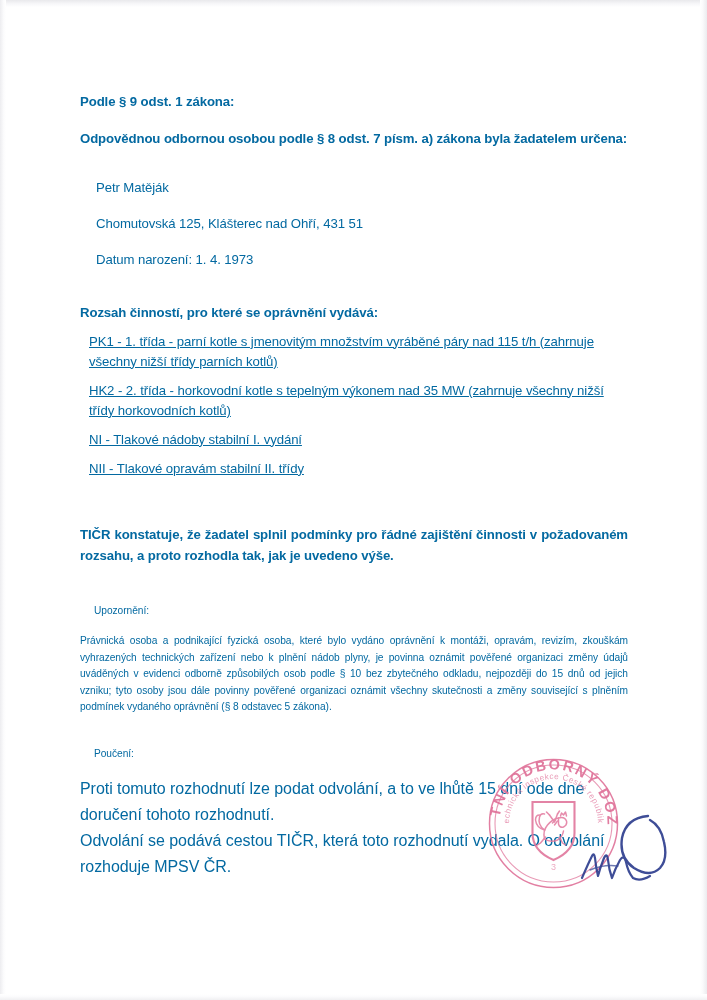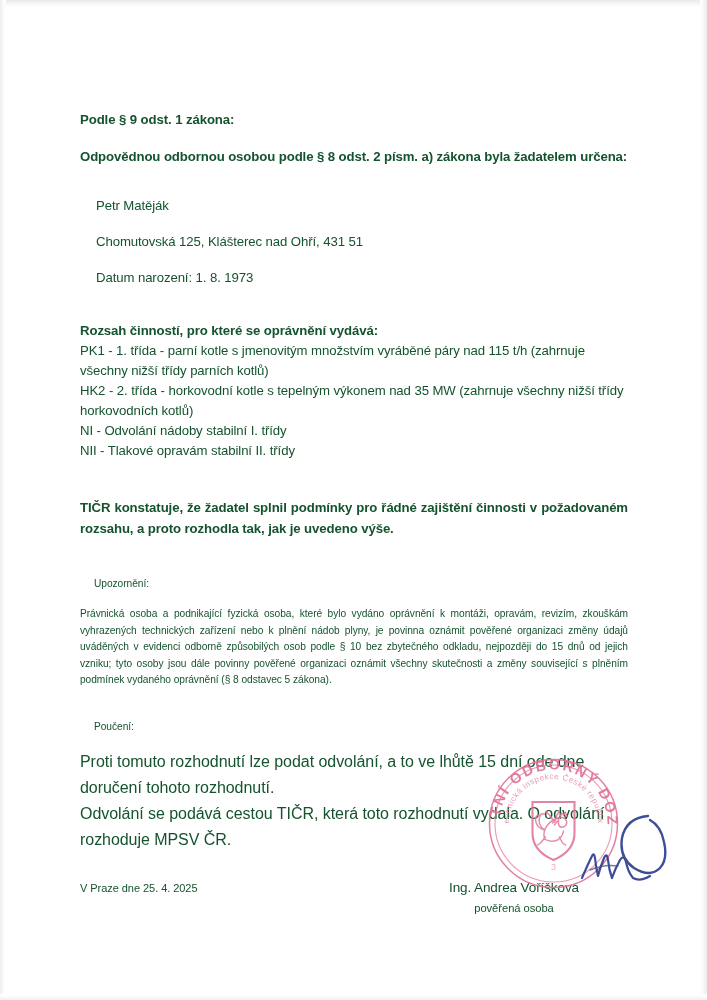--- a/index.html
+++ b/index.html
@@ -45,23 +45,23 @@
     position: absolute;
     bottom: 0; left: 0; right: 0;
     height: 6px;
     background: linear-gradient(to top, #f0f0f2 0%, #fcfcfd 60%, #ffffff 100%);
     pointer-events: none;
   }
 
   .content {
     position: absolute;
     left: 80px;
-    top: 110px;
+    top: 92px;
     width: 548px;
-    color: #14532d;
+    color: #0369a1;
   }
 
   
   .heading {
     font-size: 13.2px;
     font-weight: bold;
     line-height: 1.5;
     margin: 0;
     letter-spacing: -0.1px;
   }
@@ -71,22 +71,23 @@
   }
   .para {
     font-size: 13.2px;
     line-height: 1.52;
     margin: 16px;
     letter-spacing: -0.1px;
   }
   .body-block {
     font-size: 13.2px;
     line-height: 1.52;
-    margin: 0;
-    letter-spacing: -0.1px;
+    margin: 9px;
+    letter-spacing: -0.1px;
+    text-decoration: underline;
   }
   .bold-just {
     font-size: 13.2px;
     font-weight: bold;
     line-height: 1.56;
     margin: 0;
     text-align: justify;
     text-align-last: left;
     letter-spacing: -0.1px;
   }
@@ -182,35 +183,35 @@
   <div class="scan-edge-left"></div>
   <div class="scan-edge-right"></div>
   <div class="scan-edge-bottom"></div>
 
   <div class="content">
 
     <p class="heading">Podle § 9 odst. 1 zákona:</p>
 
     <div class="sp-md"></div>
 
-    <p class="heading justified">Odpovědnou  odbornou  osobou podle § 8 odst. 2 písm. a) zákona byla žadatelem určena:</p>
+    <p class="heading justified">Odpovědnou  odbornou  osobou podle § 8 odst. 7 písm. a) zákona byla žadatelem určena:</p>
 
     <div class="sp-sm"></div>
 
     <p class="para">Petr Matěják</p>
     <p class="para">Chomutovská 125, Klášterec nad Ohří, 431 51</p>
-    <p class="para">Datum narození: 1. 8. 1973</p>
+    <p class="para">Datum narození: 1. 4. 1973</p>
 
     <div class="sp-md"></div>
 
     <p class="heading">Rozsah činností, pro které se oprávnění vydává:</p>
 
     <p class="body-block">PK1 - 1. třída - parní kotle s jmenovitým množstvím vyráběné páry nad 115 t/h (zahrnuje všechny nižší třídy parních kotlů)</p>
     <p class="body-block">HK2 - 2. třída - horkovodní kotle s tepelným výkonem nad 35 MW (zahrnuje všechny nižší třídy horkovodních kotlů)</p>
-    <p class="body-block">NI - Odvolání nádoby stabilní I. třídy</p>
+    <p class="body-block">NI - Tlakové nádoby stabilní I. vydání</p>
     <p class="body-block">NII - Tlakové opravám stabilní II. třídy</p>
 
     <div class="sp-lg"></div>
 
 
     <div class="sp-md"></div>
 
     <p class="bold-just">TIČR konstatuje, že žadatel splnil podmínky pro řádné zajištění činnosti v požadovaném rozsahu, a proto rozhodla tak, jak je uvedeno výše.</p>
 
     <div class="sp-xl"></div>
@@ -219,27 +220,20 @@
 
     <p class="small-para">Právnická osoba a podnikající fyzická osoba, které bylo vydáno oprávnění k montáži, opravám, revizím, zkouškám vyhrazených technických zařízení nebo k plnění nádob plyny, je povinna oznámit pověřené organizaci změny údajů uváděných v evidenci odborně způsobilých osob podle § 10 bez zbytečného odkladu, nejpozději do 15 dnů od jejich vzniku; tyto osoby jsou dále povinny pověřené organizaci oznámit všechny skutečnosti a změny související s plněním podmínek vydaného oprávnění (§ 8 odstavec 5 zákona).</p>
 
     <div class="sp-md"></div>
 
     <p class="small-heading">Poučení:</p>
 
     <p class="small-para-plain">Proti tomuto rozhodnutí lze podat odvolání, a to ve lhůtě 15 dní ode  dne  doručení  tohoto  rozhodnutí.</p>
     <p class="small-para-plain">Odvolání se podává cestou TIČR, která toto rozhodnutí vydala. O odvolání rozhoduje MPSV ČR.</p>
 
-    <div class="sig-row">
-      <div class="place-date">V Praze dne 25. 4. 2025</div>
-      <div class="sig-names">
-        <div class="sig-name">Ing. Andrea Voříšková</div>
-        <div class="sig-role">pověřená osoba</div>
-      </div>
-    </div>
 
   </div>
 
   <div class="stamp">
     <svg width="133" height="133" viewBox="0 0 133 133" xmlns="http://www.w3.org/2000/svg">
       <defs>
         <path id="arcOuter" d="M 12.5,66.5 A 54,54 0 0 1 120.5,66.5"></path>
         <path id="arcInner" d="M 22,66.5 A 44.5,44.5 0 0 1 111,66.5"></path>
       </defs>
       <g stroke="#e0759b" fill="none" opacity="0.92">

